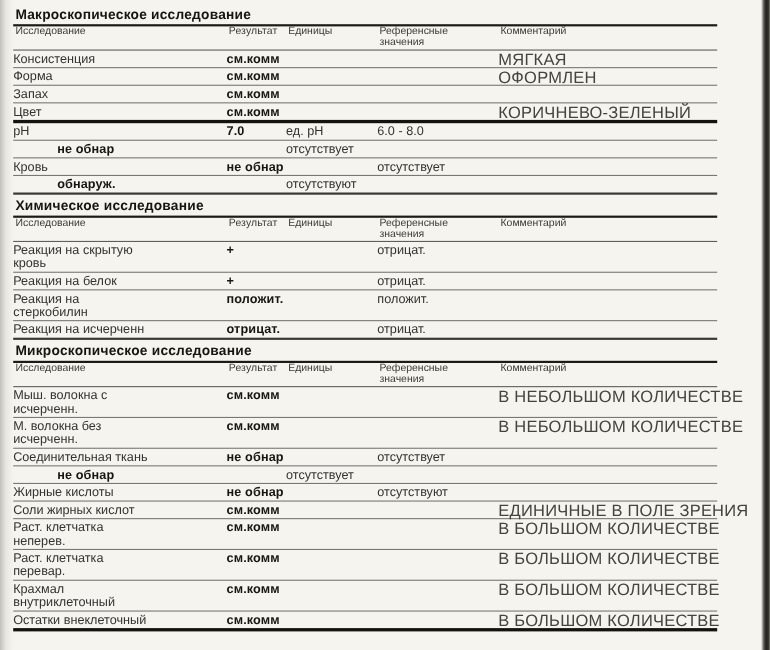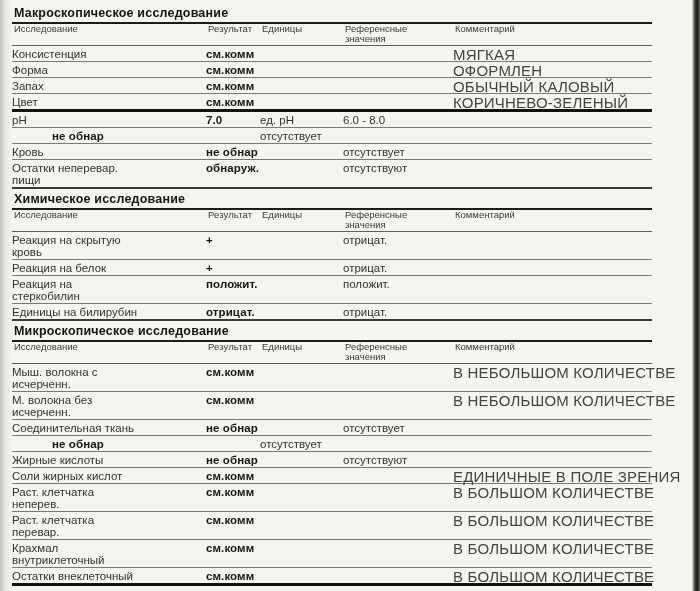--- a/index.html
+++ b/index.html
@@ -93,21 +93,20 @@
       <div class="c ref"></div>
       <div class="c comment">ОФОРМЛЕН</div>
     </div>
     <div class="rule"></div>
 
     <div class="row">
       <div class="c study">Запах</div>
       <div class="c result">см.комм</div>
       <div class="c units"></div>
       <div class="c ref"></div>
-      <div class="c comment">ОБЫЧНЫЙ КАЛОВЫЙ</div>
     </div>
     <div class="rule"></div>
 
     <div class="row">
       <div class="c study">Цвет</div>
       <div class="c result">см.комм</div>
       <div class="c units"></div>
       <div class="c ref"></div>
       <div class="c comment">КОРИЧНЕВО-ЗЕЛЕНЫЙ</div>
     </div>
@@ -133,22 +132,20 @@
     <div class="row">
       <div class="c study">Кровь</div>
       <div class="c result">не обнар</div>
       <div class="c units"></div>
       <div class="c ref">отсутствует</div>
       <div class="c comment"></div>
     </div>
     <div class="rule"></div>
 
     <div class="row">
-      <div class="c study">Остатки неперевар.
-пищи</div>
       <div class="c result">обнаруж.</div>
       <div class="c units"></div>
       <div class="c ref">отсутствуют</div>
       <div class="c comment"></div>
     </div>
     <div class="rule secend"></div>
   </section>
 
   <section>
     <h2 class="sec-title">Химическое исследование</h2>
@@ -185,21 +182,21 @@
       <div class="c study">Реакция на
 стеркобилин</div>
       <div class="c result">положит.</div>
       <div class="c units"></div>
       <div class="c ref">положит.</div>
       <div class="c comment"></div>
     </div>
     <div class="rule"></div>
 
     <div class="row">
-      <div class="c study">Единицы на билирубин</div>
+      <div class="c study">Реакция на исчерченн</div>
       <div class="c result">отрицат.</div>
       <div class="c units"></div>
       <div class="c ref">отрицат.</div>
       <div class="c comment"></div>
     </div>
     <div class="rule secend"></div>
   </section>
 
   <section>
     <h2 class="sec-title">Микроскопическое исследование</h2>

